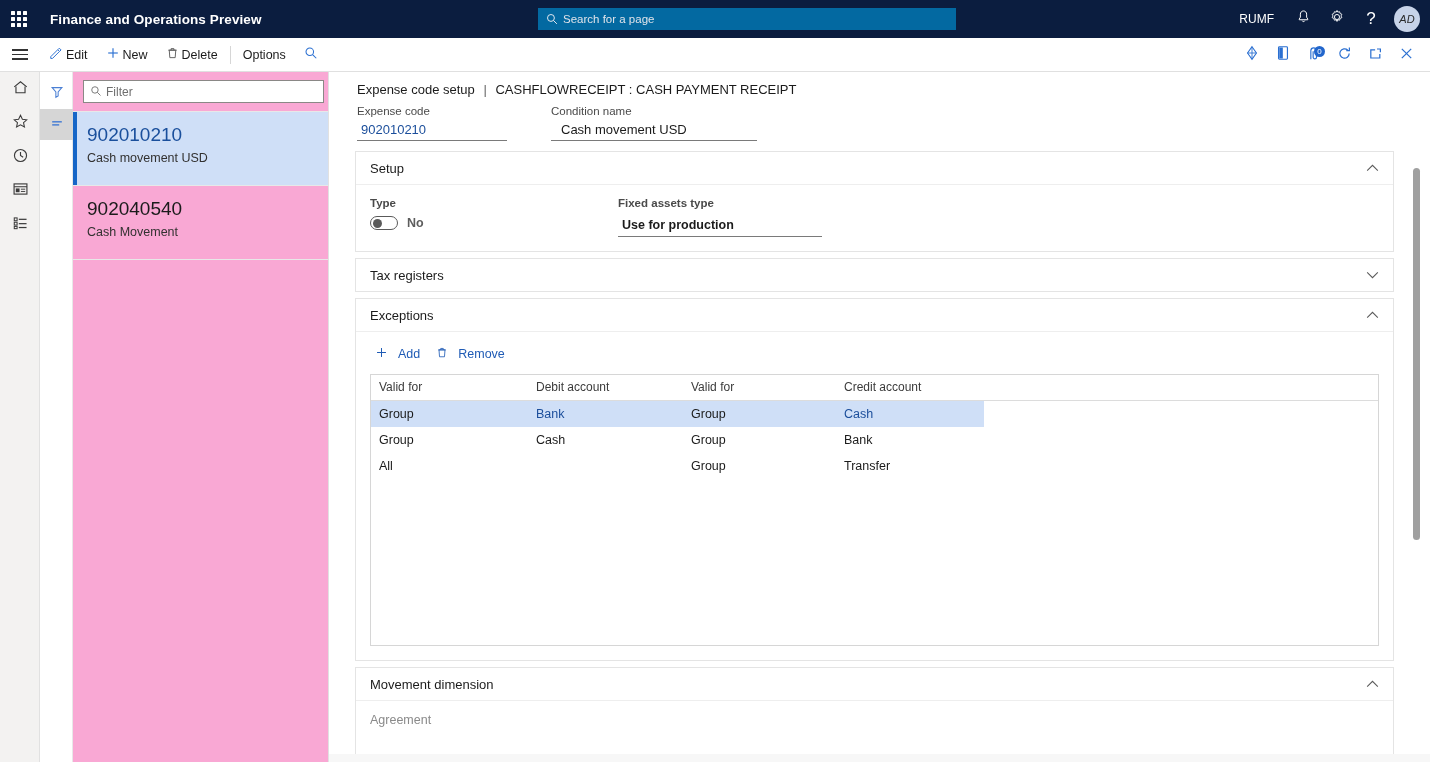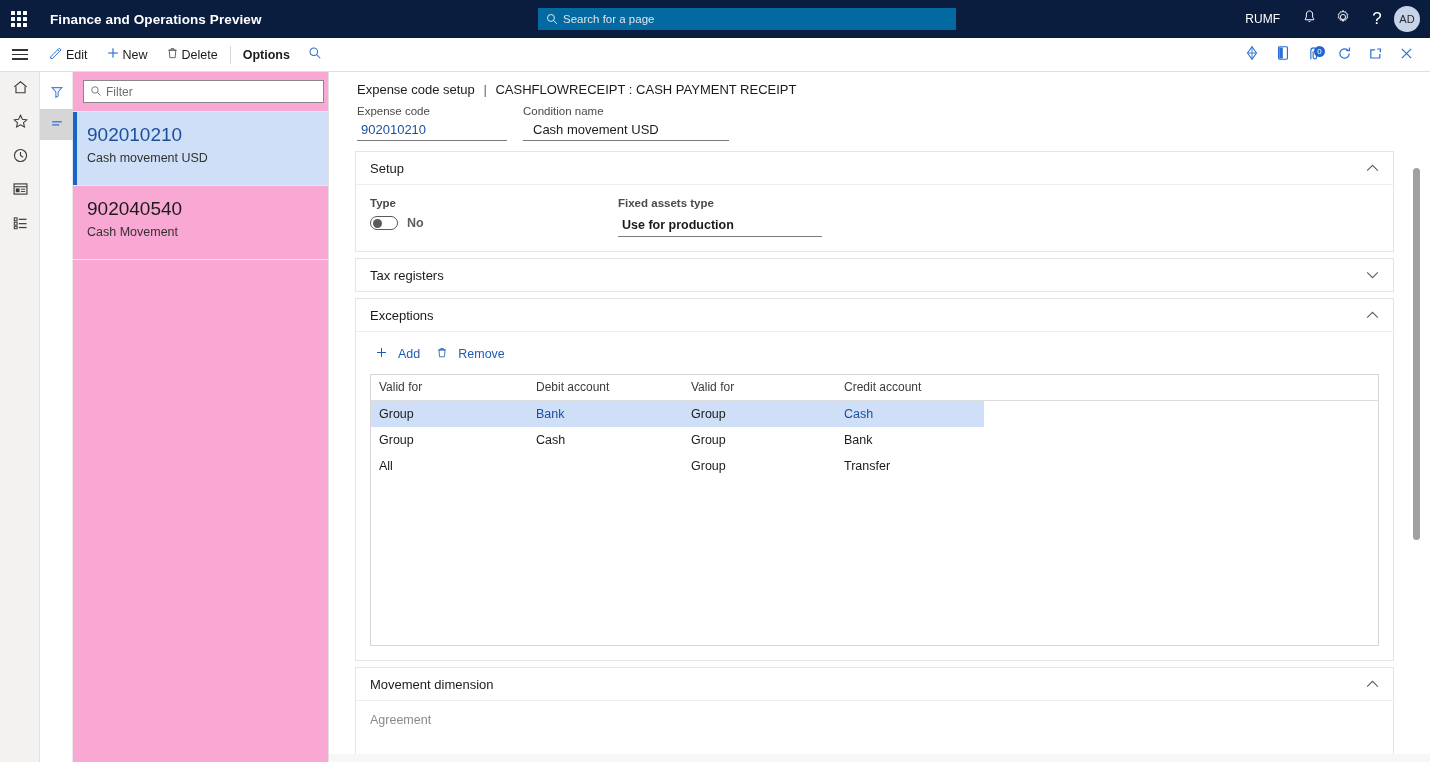--- a/index.html
+++ b/index.html
@@ -53,21 +53,21 @@
   .tr-icon {
     width: 34px; height: 38px;
     display: flex; align-items: center; justify-content: center;
     cursor: pointer; color: #ffffff;
   }
   .avatar {
     width: 26px; height: 26px; border-radius: 50%;
     background: #c7d3e8; color: #2a2a2a;
     font-size: 11px; font-weight: normal;
     display: flex; align-items: center; justify-content: center;
-    margin-left: 0; cursor: pointer;
+    margin-left: 6px; cursor: pointer; font-style: italic;
   }
 
   
   .actionpane {
     position: absolute; top: 38px; left: 0;
     width: 1430px; height: 34px;
     background: #ffffff;
     border-bottom: 1px solid #e0e0e0;
     display: flex; align-items: center;
   }
@@ -77,21 +77,21 @@
     cursor: pointer;
   }
   .ham-lines { width: 16px; }
   .ham-lines i { display: block; height: 1.5px; background: #333; margin: 3px 0; }
   .ap-btn {
     display: flex; align-items: center; gap: 3px;
     height: 34px; padding: 0 9px;
     font-size: 12.5px; color: #1b1b1b;
     cursor: pointer; white-space: nowrap;
   }
-  .ap-btn.strong { font-weight: bold; }
+  .ap-btn.strong { font-weight: normal; }
   .ap-sep { width: 1px; height: 18px; background: #d6d6d6; margin: 0 3px; }
   .ap-right {
     position: absolute; right: 8px; top: 0; height: 34px;
     display: flex; align-items: center;
   }
   .ap-ricon {
     width: 31px; height: 34px;
     display: flex; align-items: center; justify-content: center;
     cursor: pointer; position: relative;
   }
@@ -169,21 +169,21 @@
     width: 1101px; height: 690px;
     background: #ffffff;
     overflow: hidden;
   }
   .breadcrumb {
     padding: 10px 0 0 28px;
     font-size: 13px; color: #1b1b1b;
   }
   .bc-sep { margin: 0 5px; color: #666; }
   .headerfields {
-    display: flex; padding: 8px 0 10px 28px; gap: 16px;
+    display: flex; padding: 8px 0 10px 28px; gap: 44px;
   }
   .hfield { display: flex; flex-direction: column; }
   .hf-label { font-size: 11.5px; color: #4a4a4a; margin-bottom: 3px; }
   .hf-value {
     font-size: 13px; color: #1b4e9b;
     border-bottom: 1px solid #7a7a7a;
     width: 150px; padding: 2px 0 3px 4px;
     cursor: text;
   }
   .hf-value.dark { color: #1b1b1b; width: 206px; padding-left: 10px; }

